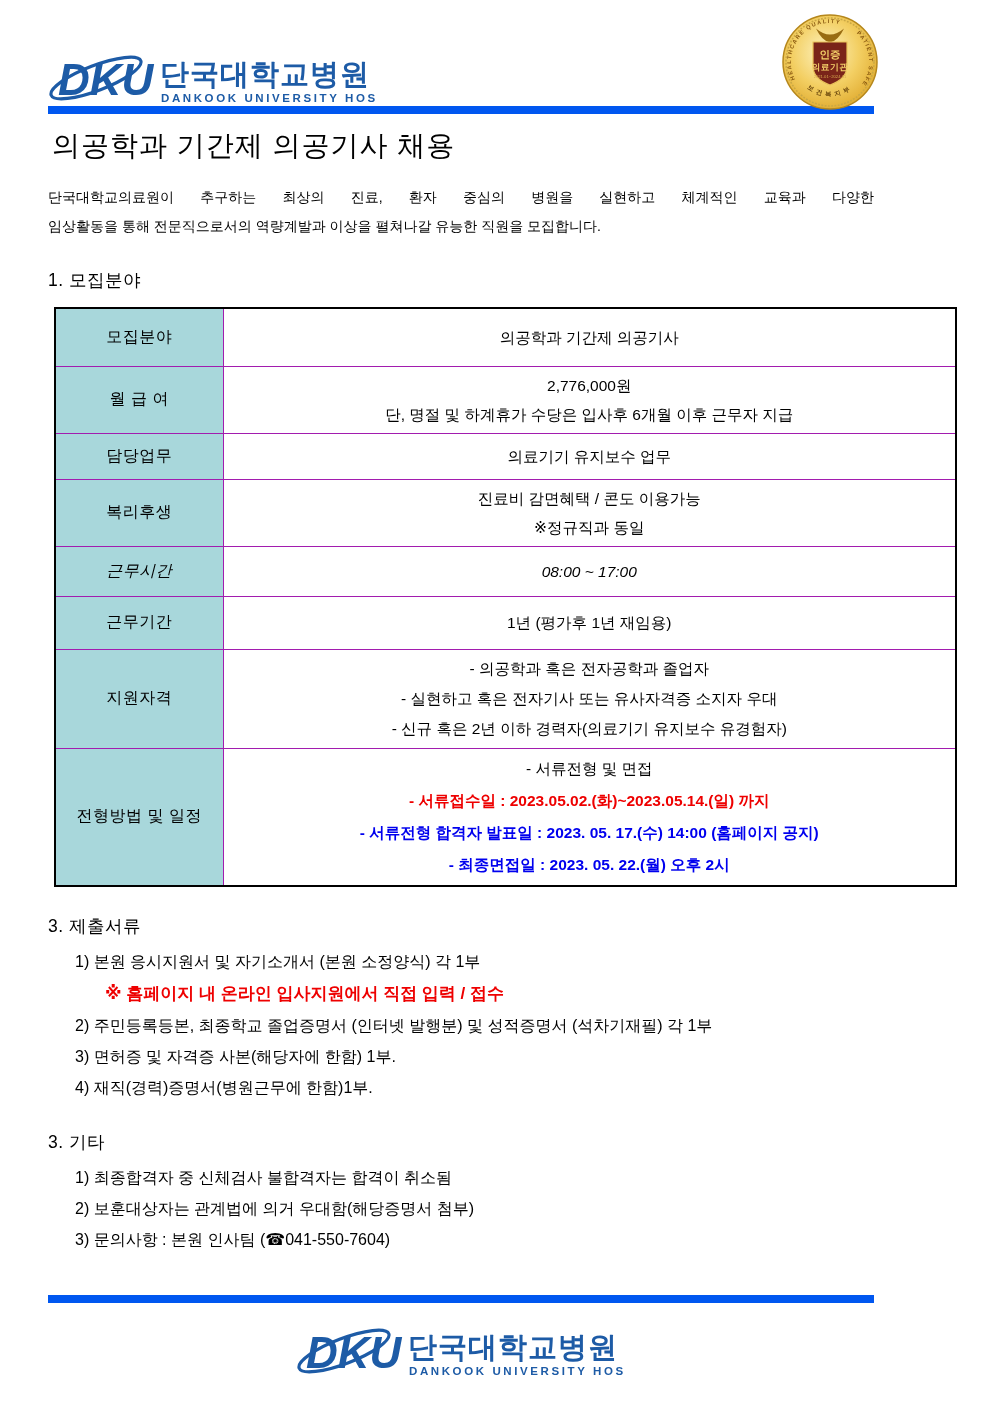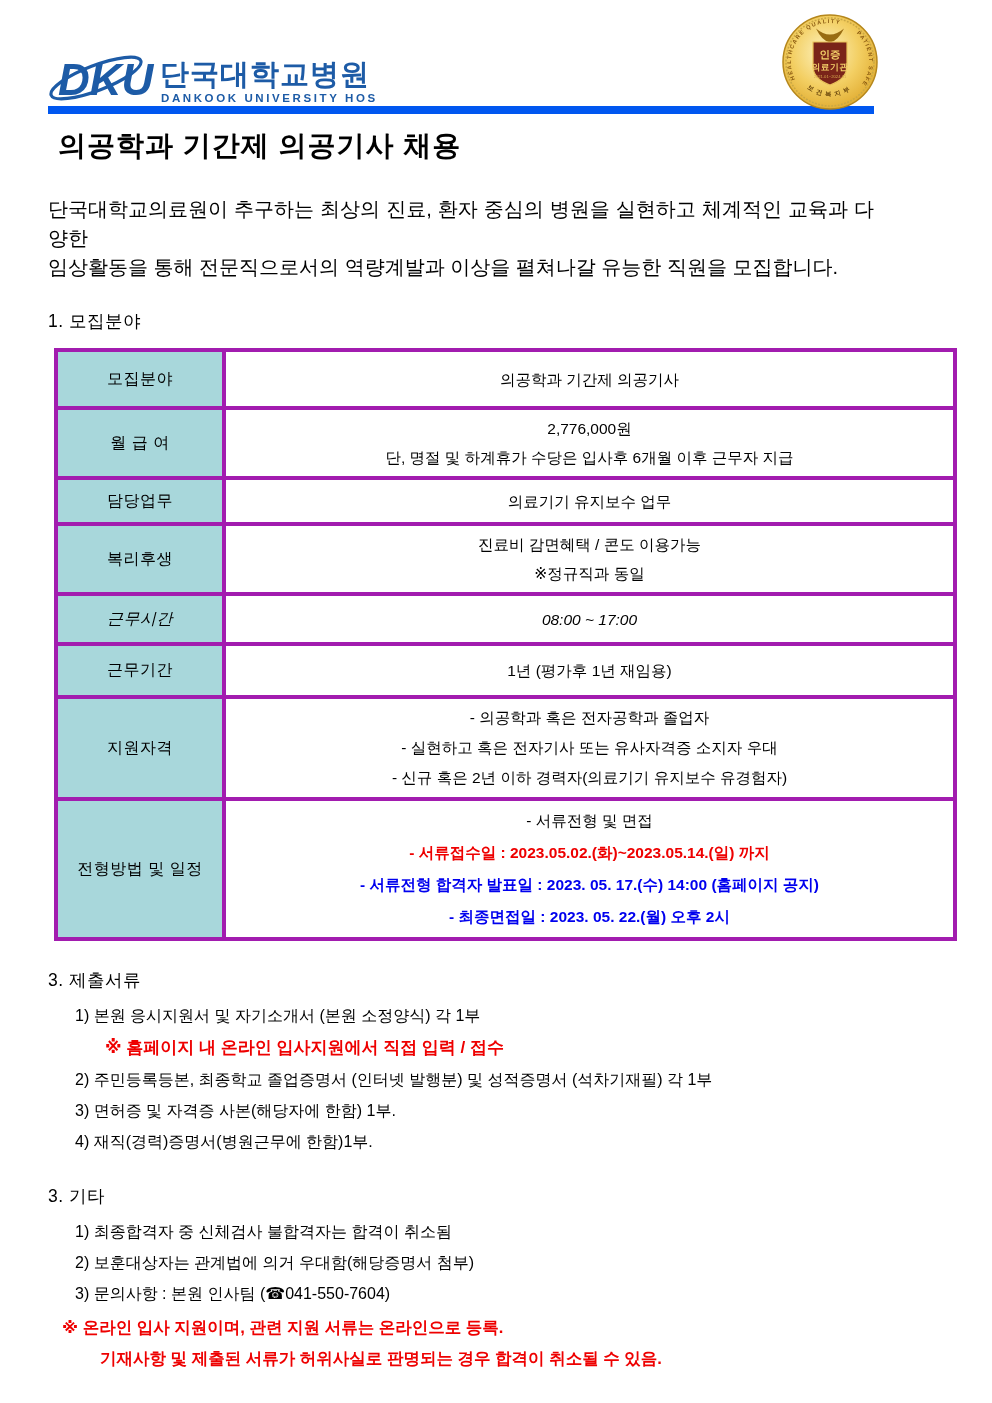--- a/index.html
+++ b/index.html
@@ -12,29 +12,29 @@
   .page { position: relative; width: 908px; height: 1403px; }
   .content { margin: 0 34px 0 48px; position: relative; }
 
   
   .header { position: relative; padding-top: 52px; height: 104px; }
   .logo-svg { display: block; }
   .seal-wrap { position: absolute; top: 12px; right: -6px; width: 100px; height: 100px; z-index: 2; }
   .rule { height: 8px; background: var(--rule-blue); margin-top: 2px; }
 
   
-  .doc-title { font-size: 28px; font-weight: 700; letter-spacing: 1px; margin: 13px 0 0 10px; }
-  .intro { margin-top: 30px; font-size: 20px; line-height: 29px; }
+  .doc-title { font-size: 28px; font-weight: 400; letter-spacing: 1px; margin: 13px 0 0 4px; }
+  .intro { margin-top: 18px; font-size: 14px; line-height: 29px; }
   .intro .l1 { text-align: justify; text-align-last: justify; }
 
   .sec-heading { font-size: 17.5px; font-weight: 400; margin-top: 27px; letter-spacing: .5px; }
 
   
   table.recruit { width: 903px; margin: 15px 0 0 6px; border-collapse: collapse; border: 2px solid #000; table-layout: fixed; }
-  table.recruit th, table.recruit td { border: 4px solid #a21caf; }
+  table.recruit th, table.recruit td { border: 1px solid #a21caf; }
   table.recruit th {
     width: 168px; background: var(--cell-teal);
     font-weight: 400; font-size: 16px; letter-spacing: .5px;
   }
   table.recruit td { text-align: center; font-size: 15.5px; vertical-align: middle; padding: 4px 10px; }
   .r0 { height: 58px; } .r1 { height: 62px; } .r2 { height: 46px; } .r3 { height: 62px; }
   .r4 { height: 50px; font-style: italic; } .r5 { height: 53px; } .r6 { height: 95px; } .r7 { height: 133px; }
   .cell-line { line-height: 29px; }
   .r6 .cell-line { line-height: 30px; }
   .r7 td { text-align: left; padding-left: 52px; }
@@ -179,24 +179,20 @@
       <div class="list-item">2) 주민등록등본, 최종학교 졸업증명서 (인터넷 발행분) 및 성적증명서 (석차기재필) 각 1부</div>
       <div class="list-item">3) 면허증 및 자격증 사본(해당자에 한함) 1부.</div>
       <div class="list-item">4) 재직(경력)증명서(병원근무에 한함)1부.</div>
     </div>
 
     <h2 class="sec-heading">3. 기타</h2>
     <div class="list">
       <div class="list-item">1) 최종합격자 중 신체검사 불합격자는 합격이 취소됨</div>
       <div class="list-item">2) 보훈대상자는 관계법에 의거 우대함(해당증명서 첨부)</div>
       <div class="list-item">3) 문의사항 : 본원 인사팀 (☎041-550-7604)</div>
-      <div class="notes">
-        <div class="note-line1">※ 온라인 입사 지원이며, 관련 지원 서류는 온라인으로 등록.</div>
-        <div class="note-line2">기재사항 및 제출된 서류가 허위사실로 판명되는 경우 합격이 취소될 수 있음.</div>
-      </div>
     </div>
 
     <div class="footer">
       <div class="rule"></div>
       <svg class="logo-svg" width="330" height="62" viewBox="0 0 330 54">
         <g>
           <ellipse cx="48" cy="26" rx="48" ry="12.5" fill="none" style="stroke:var(--brand-blue)" stroke-width="3.2" transform="rotate(-21 48 26)"></ellipse>
           <text x="10" y="43" font-size="44" font-weight="bold" font-style="italic" style="fill:var(--brand-blue)" font-family="Liberation Sans, sans-serif">DKU</text>
         </g>
         <text x="112" y="32" font-size="29" font-weight="bold" style="fill:var(--brand-blue)" letter-spacing="1">단국대학교병원</text>

